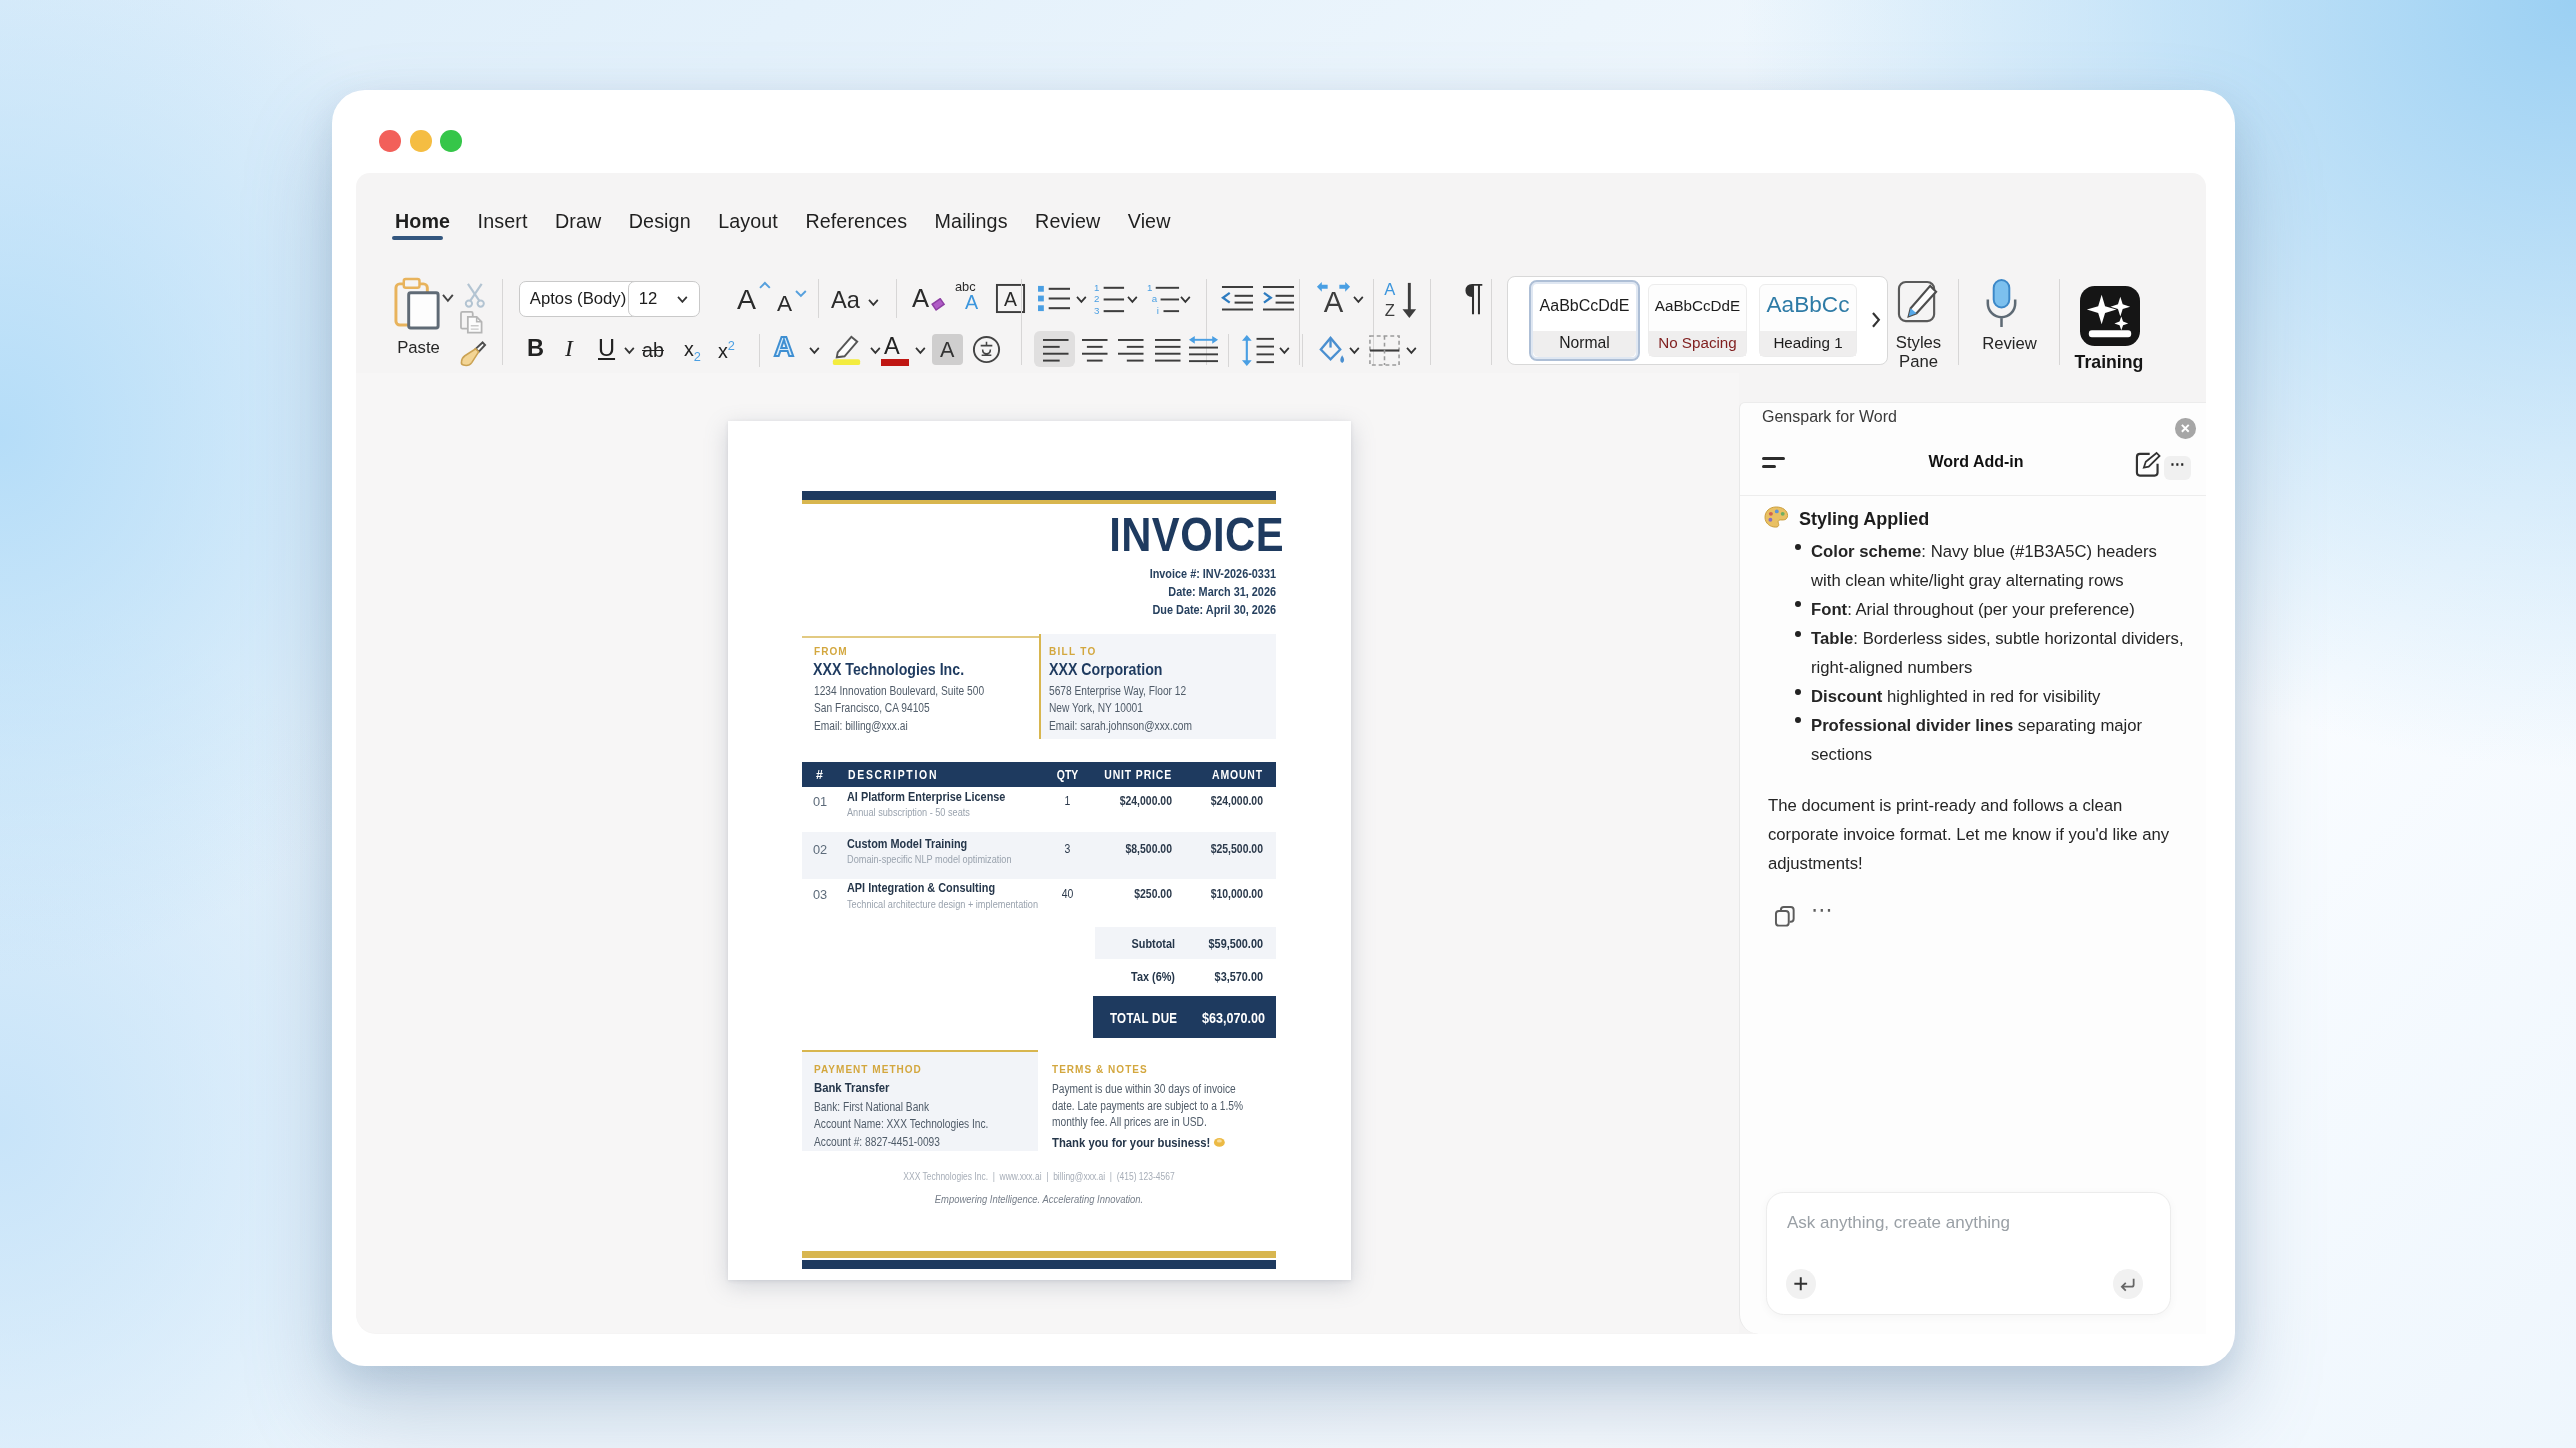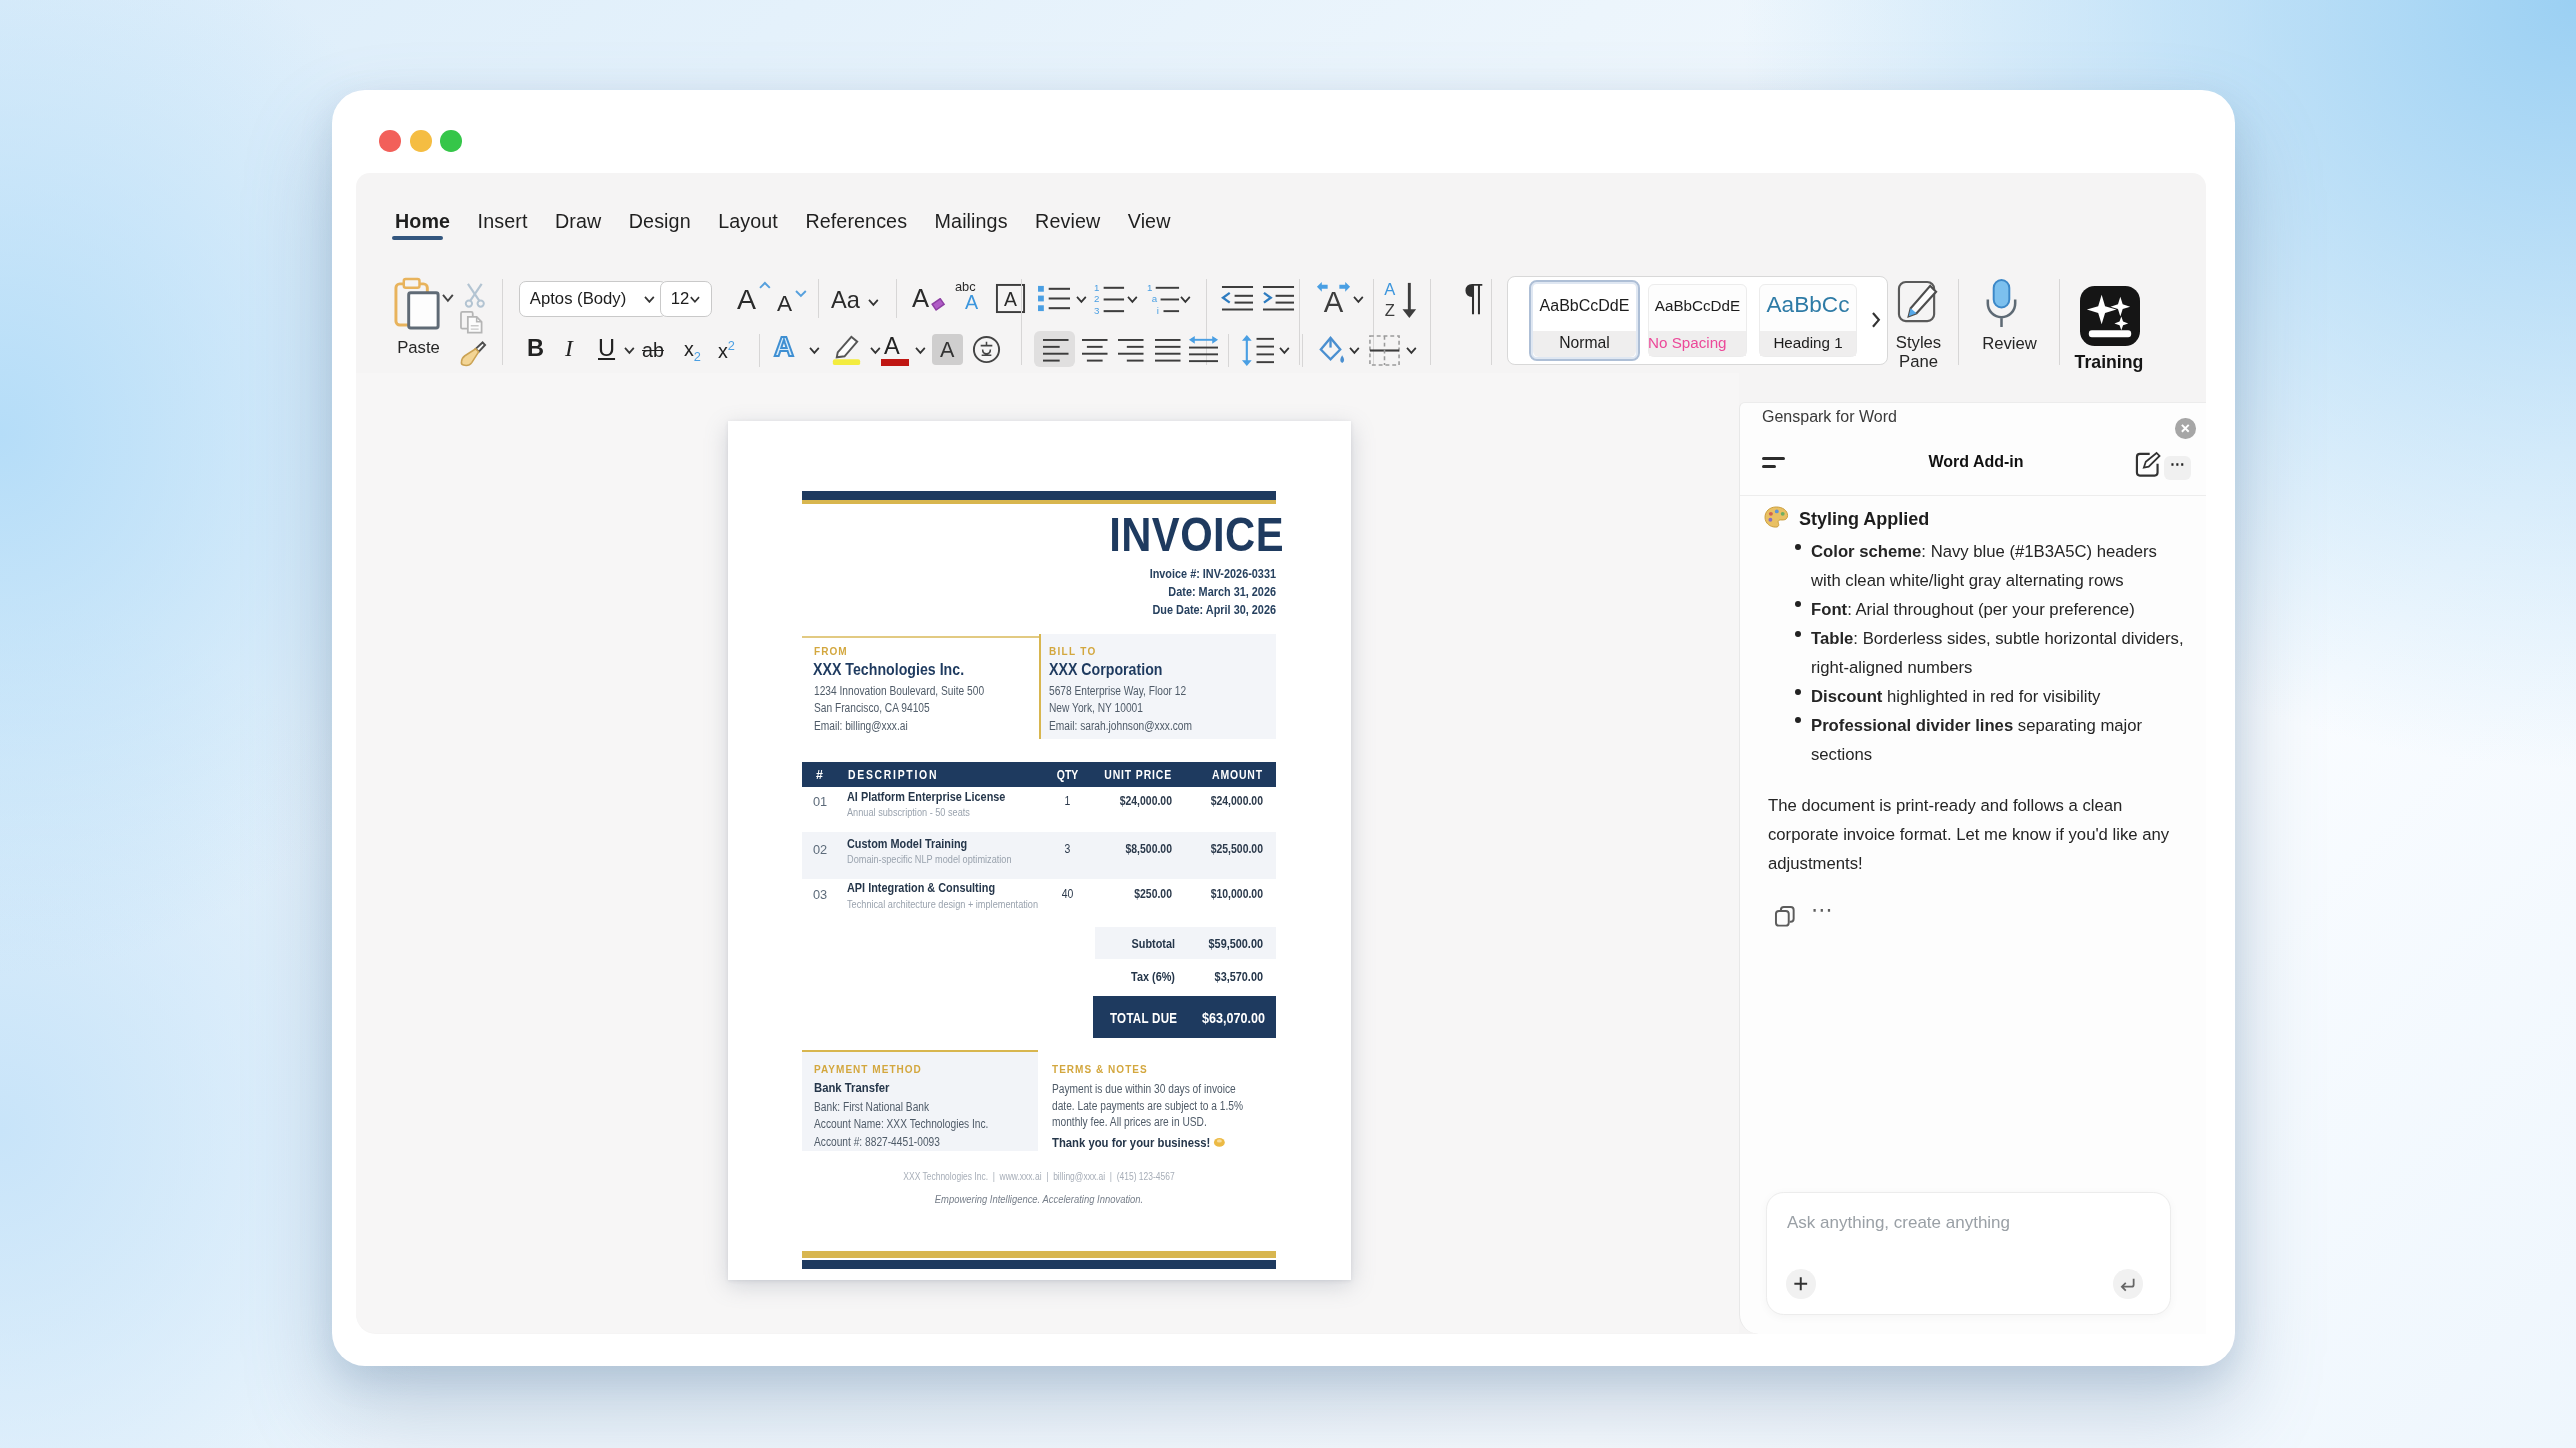--- a/index.html
+++ b/index.html
@@ -87,21 +87,21 @@
 </svg>
 <svg class="abs" style="left:459px; top:341px;" width="27.5" height="27.5" viewBox="0 0 28 28">
   <path d="M17 8 L24 1.5 L26.5 4 L20 11 Z" fill="#fbfbfb" stroke="#4e4e4e" stroke-width="2"></path>
   <path d="M6 15 L17 8 L20 11 L13 22 Q10 26 4.5 24.5 Q2 24 2.5 21 Q3 17 6 15 Z" fill="#f3d595" stroke="#caa253" stroke-width="1.6"></path>
 </svg>
 <div class="vdiv" style="left:502px;"></div>
 
 <div class="combo" style="left:519px; top:281px; width:148px;align-items:center;">Aptos (Body)<svg class="chev" width="12.8" height="8.8" viewBox="0 0 13 9">
       <polyline points="2,2 6.5,7 11,2" fill="none" stroke="#333" stroke-width="1.8"></polyline>
     </svg></div>
-<div class="combo" style="left:660px; top:281px; width:52px;">12<svg class="chev" width="12.8" height="8.8" viewBox="0 0 13 9">
+<div class="combo" style="left:628px; top:281px; width:72px;">12<svg class="chev" width="12.8" height="8.8" viewBox="0 0 13 9">
       <polyline points="2,2 6.5,7 11,2" fill="none" stroke="#333" stroke-width="1.8"></polyline>
     </svg></div>
 <div class="abs" style="left:737px; top:283px; font-size:28.5px; color:#2b2b2b;">A</div>
 <svg class="abs" style="left:758px; top:281px;" width="13.8" height="8.8" viewBox="0 0 14 9">
     <polyline points="2,7 7,2 12,7" fill="none" stroke="#56a0dd" stroke-width="2"></polyline>
   </svg>
 <div class="abs" style="left:777px; top:291px; font-size:22.6px; color:#2b2b2b;">A</div>
 <svg class="abs" style="left:794px; top:289px;" width="13.8" height="8.8" viewBox="0 0 14 9">
     <polyline points="2,2 7,7 12,2" fill="none" stroke="#56a0dd" stroke-width="2"></polyline>
   </svg>
@@ -285,21 +285,21 @@
 <div class="vdiv" style="left:1491px;"></div>
 
 <div class="abs" style="left:1507px; top:276px; width:381px; height:89px; background:#fff; border:1px solid #d8d8d8; border-radius:7.9px;"></div>
 <div class="abs" style="left:1529px; top:280px; width:111px; height:81px; background:#fff; border:2px solid #aebfd6; border-radius:7.9px; box-shadow:0 0 0 2px #dfe7f2 inset;"></div>
 <div class="abs" style="left:1533px; top:331px; width:103px; height:25.6px; background:#efeeee; border-radius:0 0 5.9px 5.9px;"></div>
 <div class="abs" style="left:1529px; top:297px; width:111px; text-align:center; font-size:16px; color:#1c1c1c;">AaBbCcDdE</div>
 <div class="abs" style="left:1529px; top:334px; width:111px; text-align:center; font-size:15.7px; color:#1c1c1c;">Normal</div>
 <div class="abs" style="left:1648px; top:284px; width:99px; height:73px; background:#fdfdfd; border:1px solid #ececec; border-radius:5.9px;"></div>
 <div class="abs" style="left:1649px; top:331px; width:97px; height:24.6px; background:#efeeee;"></div>
 <div class="abs" style="left:1648px; top:297px; width:99px; text-align:center; font-size:15.2px; color:#1c1c1c;">AaBbCcDdE</div>
-<div class="abs" style="left:1648px; top:334px; width:99px; font-size:15.2px; color:#ec4899;">No Spacing</div>
+<div class="abs" style="left:1648px; top:334px; width:99px; text-align:center; font-size:15.2px; color:#7f1d1d;">No Spacing</div>
 <div class="abs" style="left:1759px; top:284px; width:98px; height:73px; background:#fdfdfd; border:1px solid #ececec; border-radius:5.9px;"></div>
 <div class="abs" style="left:1760px; top:331px; width:96px; height:24.6px; background:#efeeee;"></div>
 <div class="abs" style="left:1759px; top:292px; width:98px; text-align:center; font-size:22.6px; color:#2e7ba6;">AaBbCc</div>
 <div class="abs" style="left:1759px; top:334px; width:98px; text-align:center; font-size:15.2px; color:#1c1c1c;">Heading 1</div>
 <svg class="abs" style="left:1870px; top:311px;" width="11.8" height="17.7" viewBox="0 0 12 18">
     <polyline points="3,2 9,9 3,16" fill="none" stroke="#333" stroke-width="2.2"></polyline>
   </svg>
 
 <svg class="abs" style="left:1897px; top:280px;" width="43" height="45" viewBox="0 0 44 46">
   <rect x="2" y="2" width="36" height="40" rx="7" fill="none" stroke="#5a5a5a" stroke-width="2.2"></rect>

